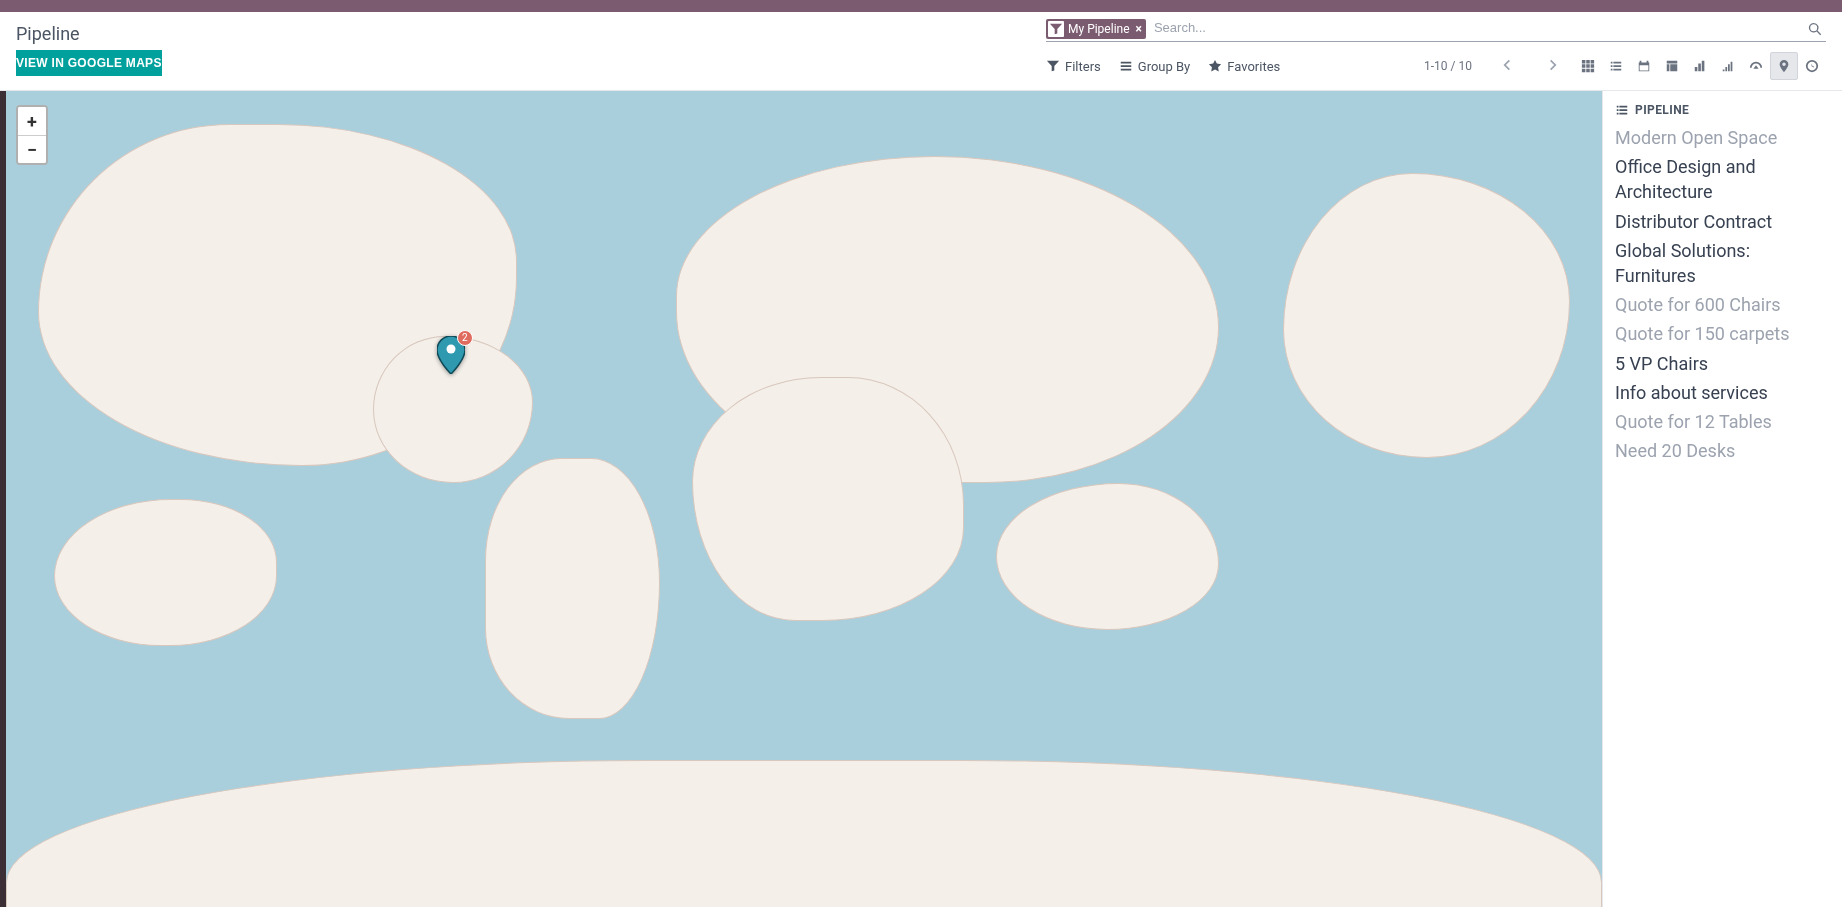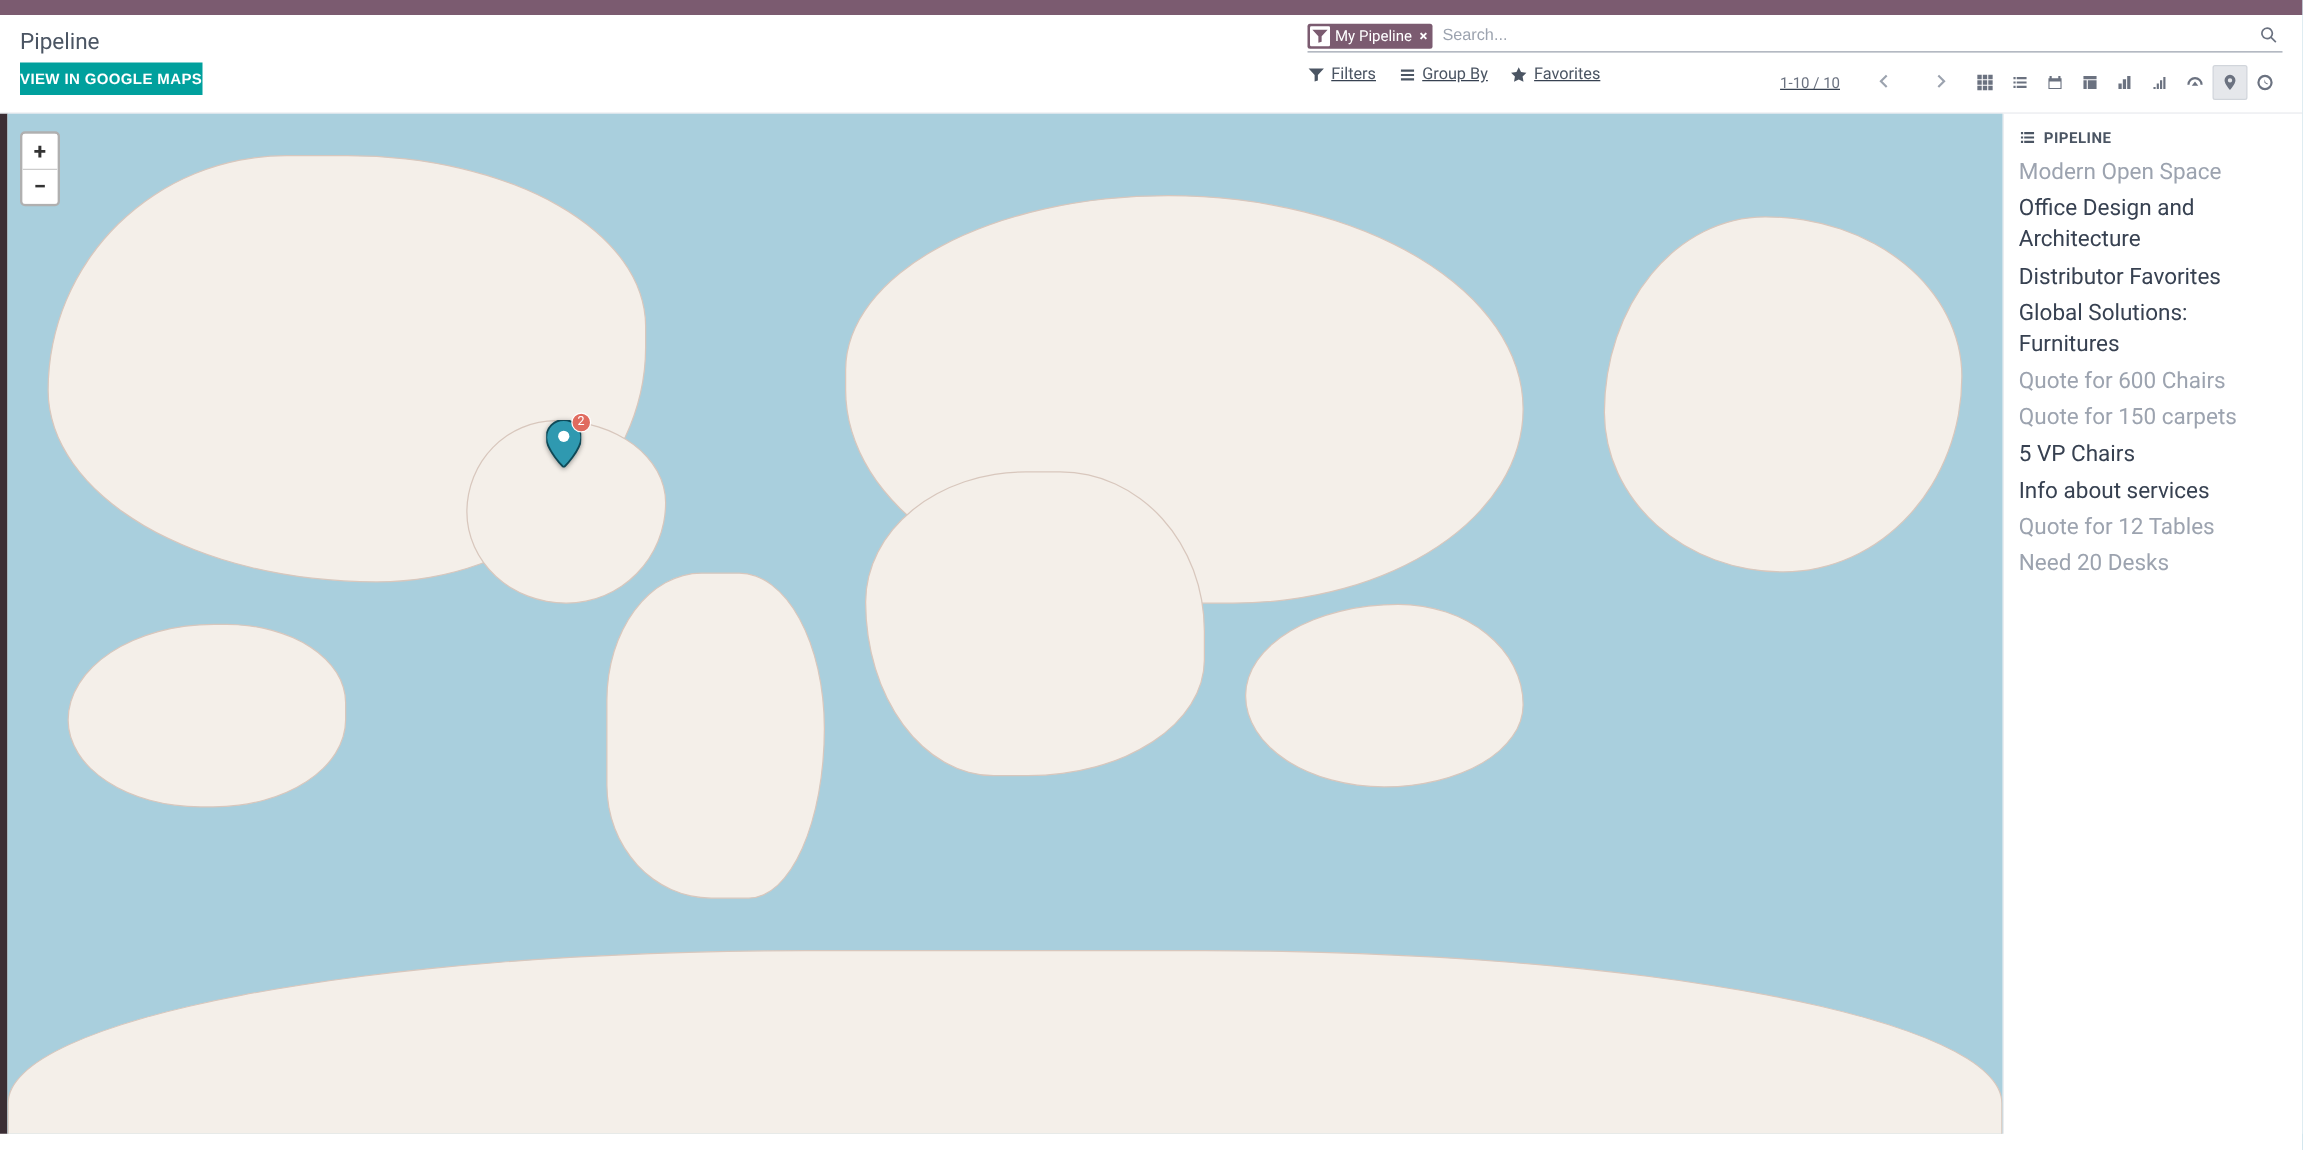--- a/index.html
+++ b/index.html
@@ -10,21 +10,21 @@
   .page-title { font-size: 18px; font-weight: 400; color: #4b5563; }
   .btn-gmaps { background: #00a09d; color: #fff; border: none; padding: 6px 0; font-size: 12px; font-weight: 600; letter-spacing: .3px; cursor: pointer; }
   .header-right { flex: 1; display: flex; flex-direction: column; align-items: stretch; margin-left: 40px; }
   .searchbar { display: flex; align-items: flex-end; border-bottom: 1px solid #9ca3af; margin-left: auto; width: 100%; max-width: 780px; padding-bottom: 2px;}
   .chip { display: inline-flex; align-items: center; background: #7b5b70; color: #fff; font-size: 12px; padding: 2px 4px 2px 2px; border-radius: 2px; margin-right: 4px;}
   .chip .chip-icon { background: #fff; color: #7b5b70; width: 16px; height: 16px; display: inline-flex; align-items: center; justify-content: center; margin-right: 4px; border-radius: 1px;}
   .chip .chip-close { margin-left: 6px; font-weight: 700; cursor: pointer; }
   .search-input { flex: 1; border: none; outline: none; font-size: 13px; padding: 4px; color: #701a75; }
   .search-input::placeholder { color: #9ca3af; }
   .search-icon { color: #6b7280; padding: 0 4px; }
-  .toolbar-row { display: flex; align-items: flex-start; justify-content: space-between; padding: 10px 0 10px 0; margin-left:auto; width:100%; max-width:780px;text-decoration:underline;}
+  .toolbar-row { display: flex; align-items: center; justify-content: space-between; padding: 10px 0 10px 0; margin-left:auto; width:100%; max-width:780px;}
   .tool-group { display: flex; gap: 18px; align-items: center; color: #4b5563; font-size: 13px; }
   .tool-item { display: inline-flex; align-items: center; gap: 5px; cursor: pointer; }
   .tool-right { display: flex; align-items: center; gap: 10px; }
   .pager { color: #6b7280; font-size: 12px; display: flex; align-items: center; gap: 24px;}
   .pager-arrow { color: #9ca3af; cursor: pointer; padding: 2px 4px;}
   .view-switch { display: flex; align-items: center; gap: 0; }
   .view-btn { width: 28px; height: 28px; display: inline-flex; align-items: center; justify-content: center; color: #6b7280; cursor: pointer; border: 1px solid transparent;}
   .view-btn.active { background: #e5e7eb; border:1px solid #d1d5db; border-radius:2px;}
   .content { display: flex; height: calc(100% - 12px - 92px); position: relative; border-left: 6px solid #3b2e34;}
   .map { flex: 1; position: relative; background: #a9cfdd; overflow: hidden; }
@@ -188,21 +188,21 @@
   <div class="sidepanel">
     <div class="panel-title">
       <svg class="ico" viewBox="0 0 16 16">
           <path d="M2 3h2v2H2zM5 3h9v2H5zM2 7h2v2H2zM5 7h9v2H5zM2 11h2v2H2zM5 11h9v2H5z"></path>
         </svg>
       <span>PIPELINE</span>
     </div>
     <ul class="panel-list" id="panel-list">
         <li class="muted">Modern Open Space</li>
         <li class="normal">Office Design and Architecture</li>
-        <li class="normal">Distributor Favorites</li>
+        <li class="normal">Distributor Contract</li>
         <li class="normal">Global Solutions: Furnitures</li>
         <li class="muted">Quote for 600 Chairs</li>
         <li class="muted">Quote for 150 carpets</li>
         <li class="normal">5 VP Chairs</li>
         <li class="normal">Info about services</li>
         <li class="muted">Quote for 12 Tables</li>
         <li class="muted">Need 20 Desks</li>
       </ul>
   </div>
 </div>

